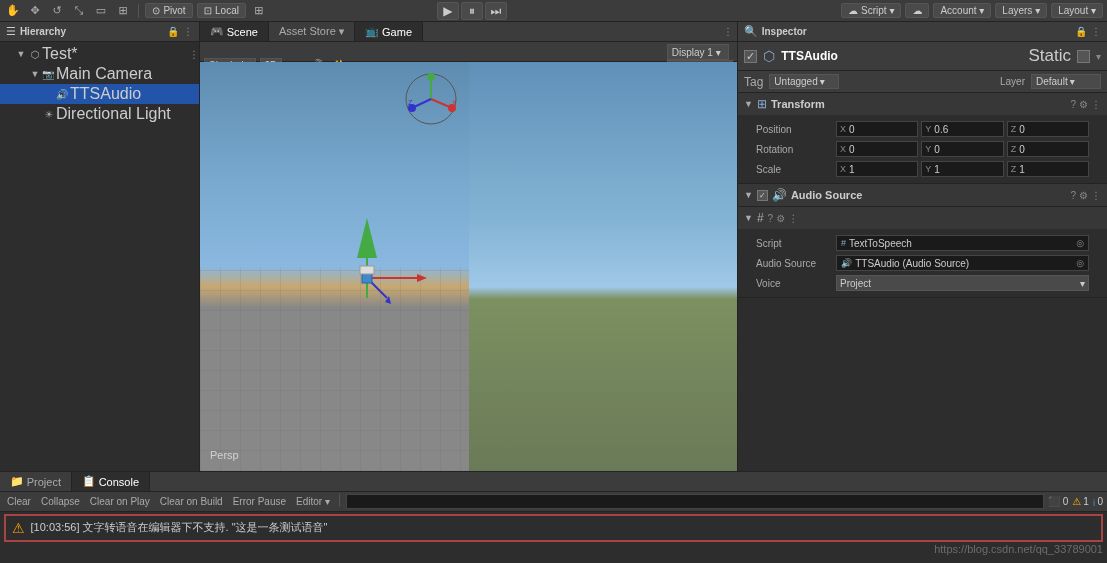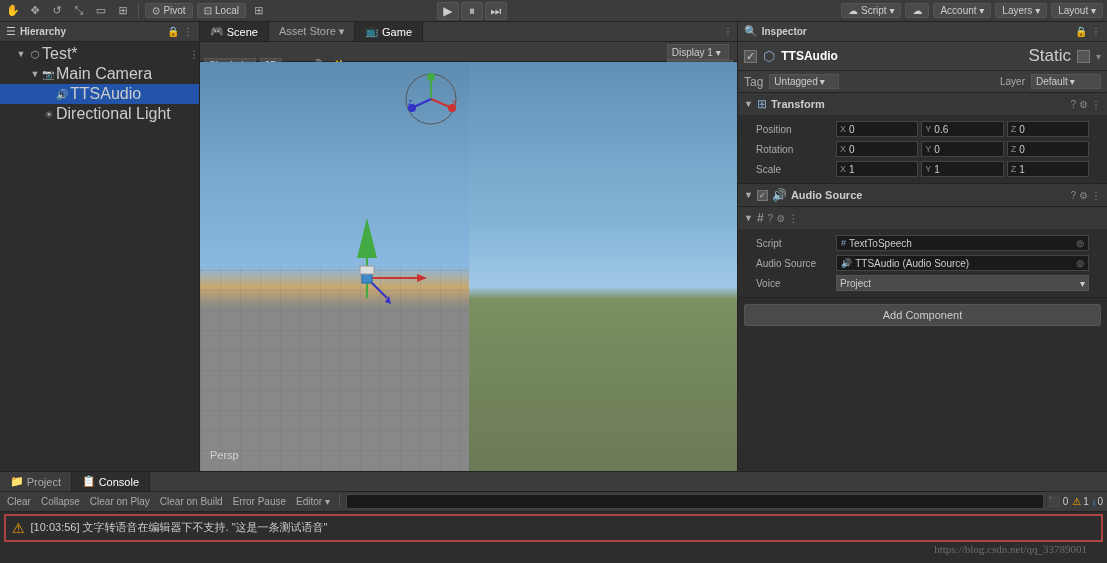--- a/index.html
+++ b/index.html
@@ -280,22 +280,22 @@
     .console-msg {
       display: flex; align-items: flex-start; gap: 6px;
       padding: 4px 6px;
       border: 2px solid #aa4444;
       margin: 2px 4px;
       background: #2d2d2d;
     }
     .warn-icon { color: #ffaa00; font-size: 14px; flex-shrink: 0; }
     .msg-text { font-size: 11px; color: #ccc; line-height: 1.4; }
     .watermark {
-      position: absolute; bottom: 8px; right: 20px;
-      color: rgba(150,150,150,0.6); font-size: 11px; font-family: Liberation Serif, serif;
+      position: absolute; bottom: 8px; right: 4px;
+      color: rgba(150,150,150,0.6); font-size: 11px;
     }
   </style>
 </head>
 <body>
 
 <div class="top-toolbar">
   <div class="toolbar-icon">✋</div>
   <div class="toolbar-icon">✥</div>
   <div class="toolbar-icon">↺</div>
   <div class="toolbar-icon">⤡</div>
@@ -608,21 +608,20 @@
         <div class="prop-row">
           <span class="prop-label">Voice</span>
           <div class="prop-select">
             <span>Project</span>
             <span>▾</span>
           </div>
         </div>
       </div>
     </div>
 
-    <div class="add-component-btn">Add Component</div>
   </div>
 </div>
 
 <div class="bottom-panel" style="position:relative;">
   <div class="bottom-tabs">
     <div class="bottom-tab">
       <span>📁</span>
       <span>Project</span>
     </div>
     <div class="bottom-tab active">

